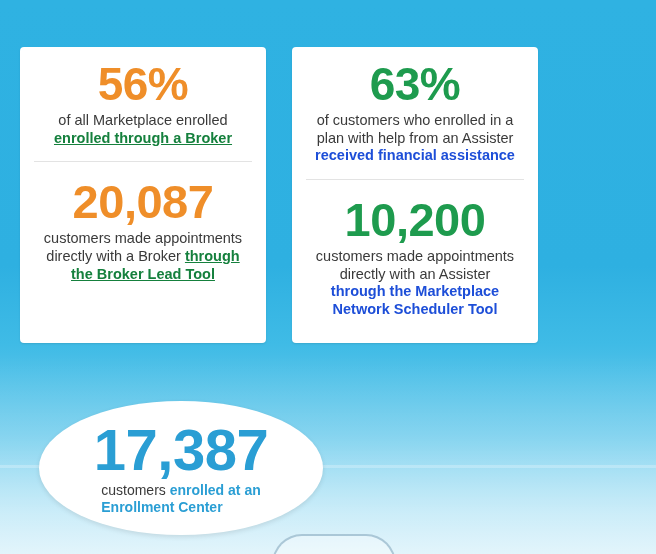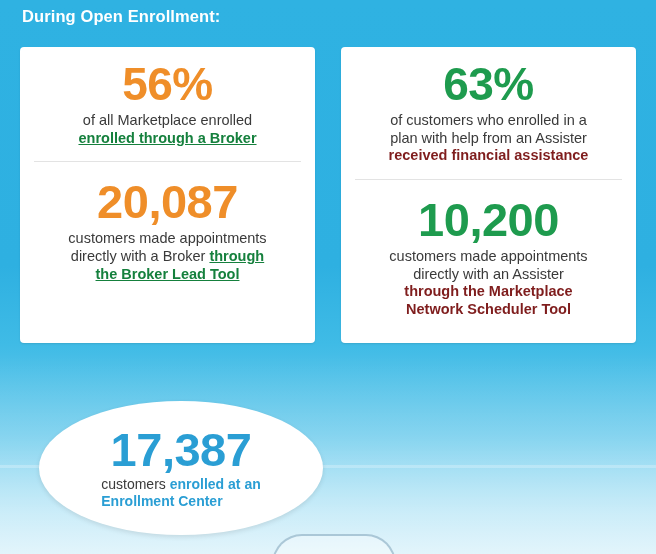--- a/index.html
+++ b/index.html
@@ -52,21 +52,21 @@
     position: absolute;
     left: 20px;
     top: 47px;
     width: 616px;
     display: flex;
     gap: 26px;
   }
   .card {
     background: #ffffff;
     border-radius: 4px;
-    width: 295px;
+    width: 246px;
     box-sizing: border-box;
     padding: 8px 14px 14px 14px;
     box-shadow: 0 1px 2px rgba(0,0,0,0.10);
   }
   .stat {
     text-align: center;
     padding: 6px 2px 10px 2px;
   }
   .stat.divider-below {
     border-bottom: 1px solid #e3e3e3;
@@ -84,21 +84,21 @@
   .big.huge {
     font-size: 47px;
   }
   .desc {
     font-size: 14.5px;
     line-height: 1.22;
     color: #3a3a3a;
     margin-top: 4px;
   }
   .desc .hl-orange { color: #15803d; font-weight: bold; text-decoration: underline; }
-  .desc .hl-green  { color: #7f1d1d; font-weight: bold; }
+  .desc .hl-green  { color: #1d4ed8; font-weight: bold; }
   .orange { color: #ef8e29; }
   .green  { color: #1e9b4e; }
   .blue   { color: #2a9ed4; }
 
   .ellipse {
     position: absolute;
     left: 39px;
     top: 401px;
     width: 284px;
     height: 134px;
@@ -106,21 +106,21 @@
     border-radius: 50%;
     box-shadow: 0 2px 5px rgba(0,0,0,0.10);
     display: flex;
     flex-direction: column;
     align-items: center;
     justify-content: center;
     box-sizing: border-box;
     padding: 0 26px;
   }
   .ellipse .big {
-    font-size: 47px;
+    font-size: 58px;
     letter-spacing: -0.5px;
   }
   .ellipse .desc {
     font-size: 14px;
     line-height: 1.22;
     margin-top: 2px;
   }
   .ellipse .desc .hl-blue { color: #2a9ed4; font-weight: bold; }
 
   
@@ -137,21 +137,20 @@
   }
 </style>
 </head>
 <body>
 
 <div class="infographic">
 
   <div class="band"></div>
   <div class="band2"></div>
 
-  <div class="headline">During Open Enrollment:</div>
 
   <div class="cards">
 
     <div class="card">
       <div class="stat divider-below">
         <div class="big orange">56%</div>
         <div class="desc">
           <span>of all Marketplace enrolled</span><br>
           <span class="hl-orange">enrolled through a Broker</span>
         </div>

